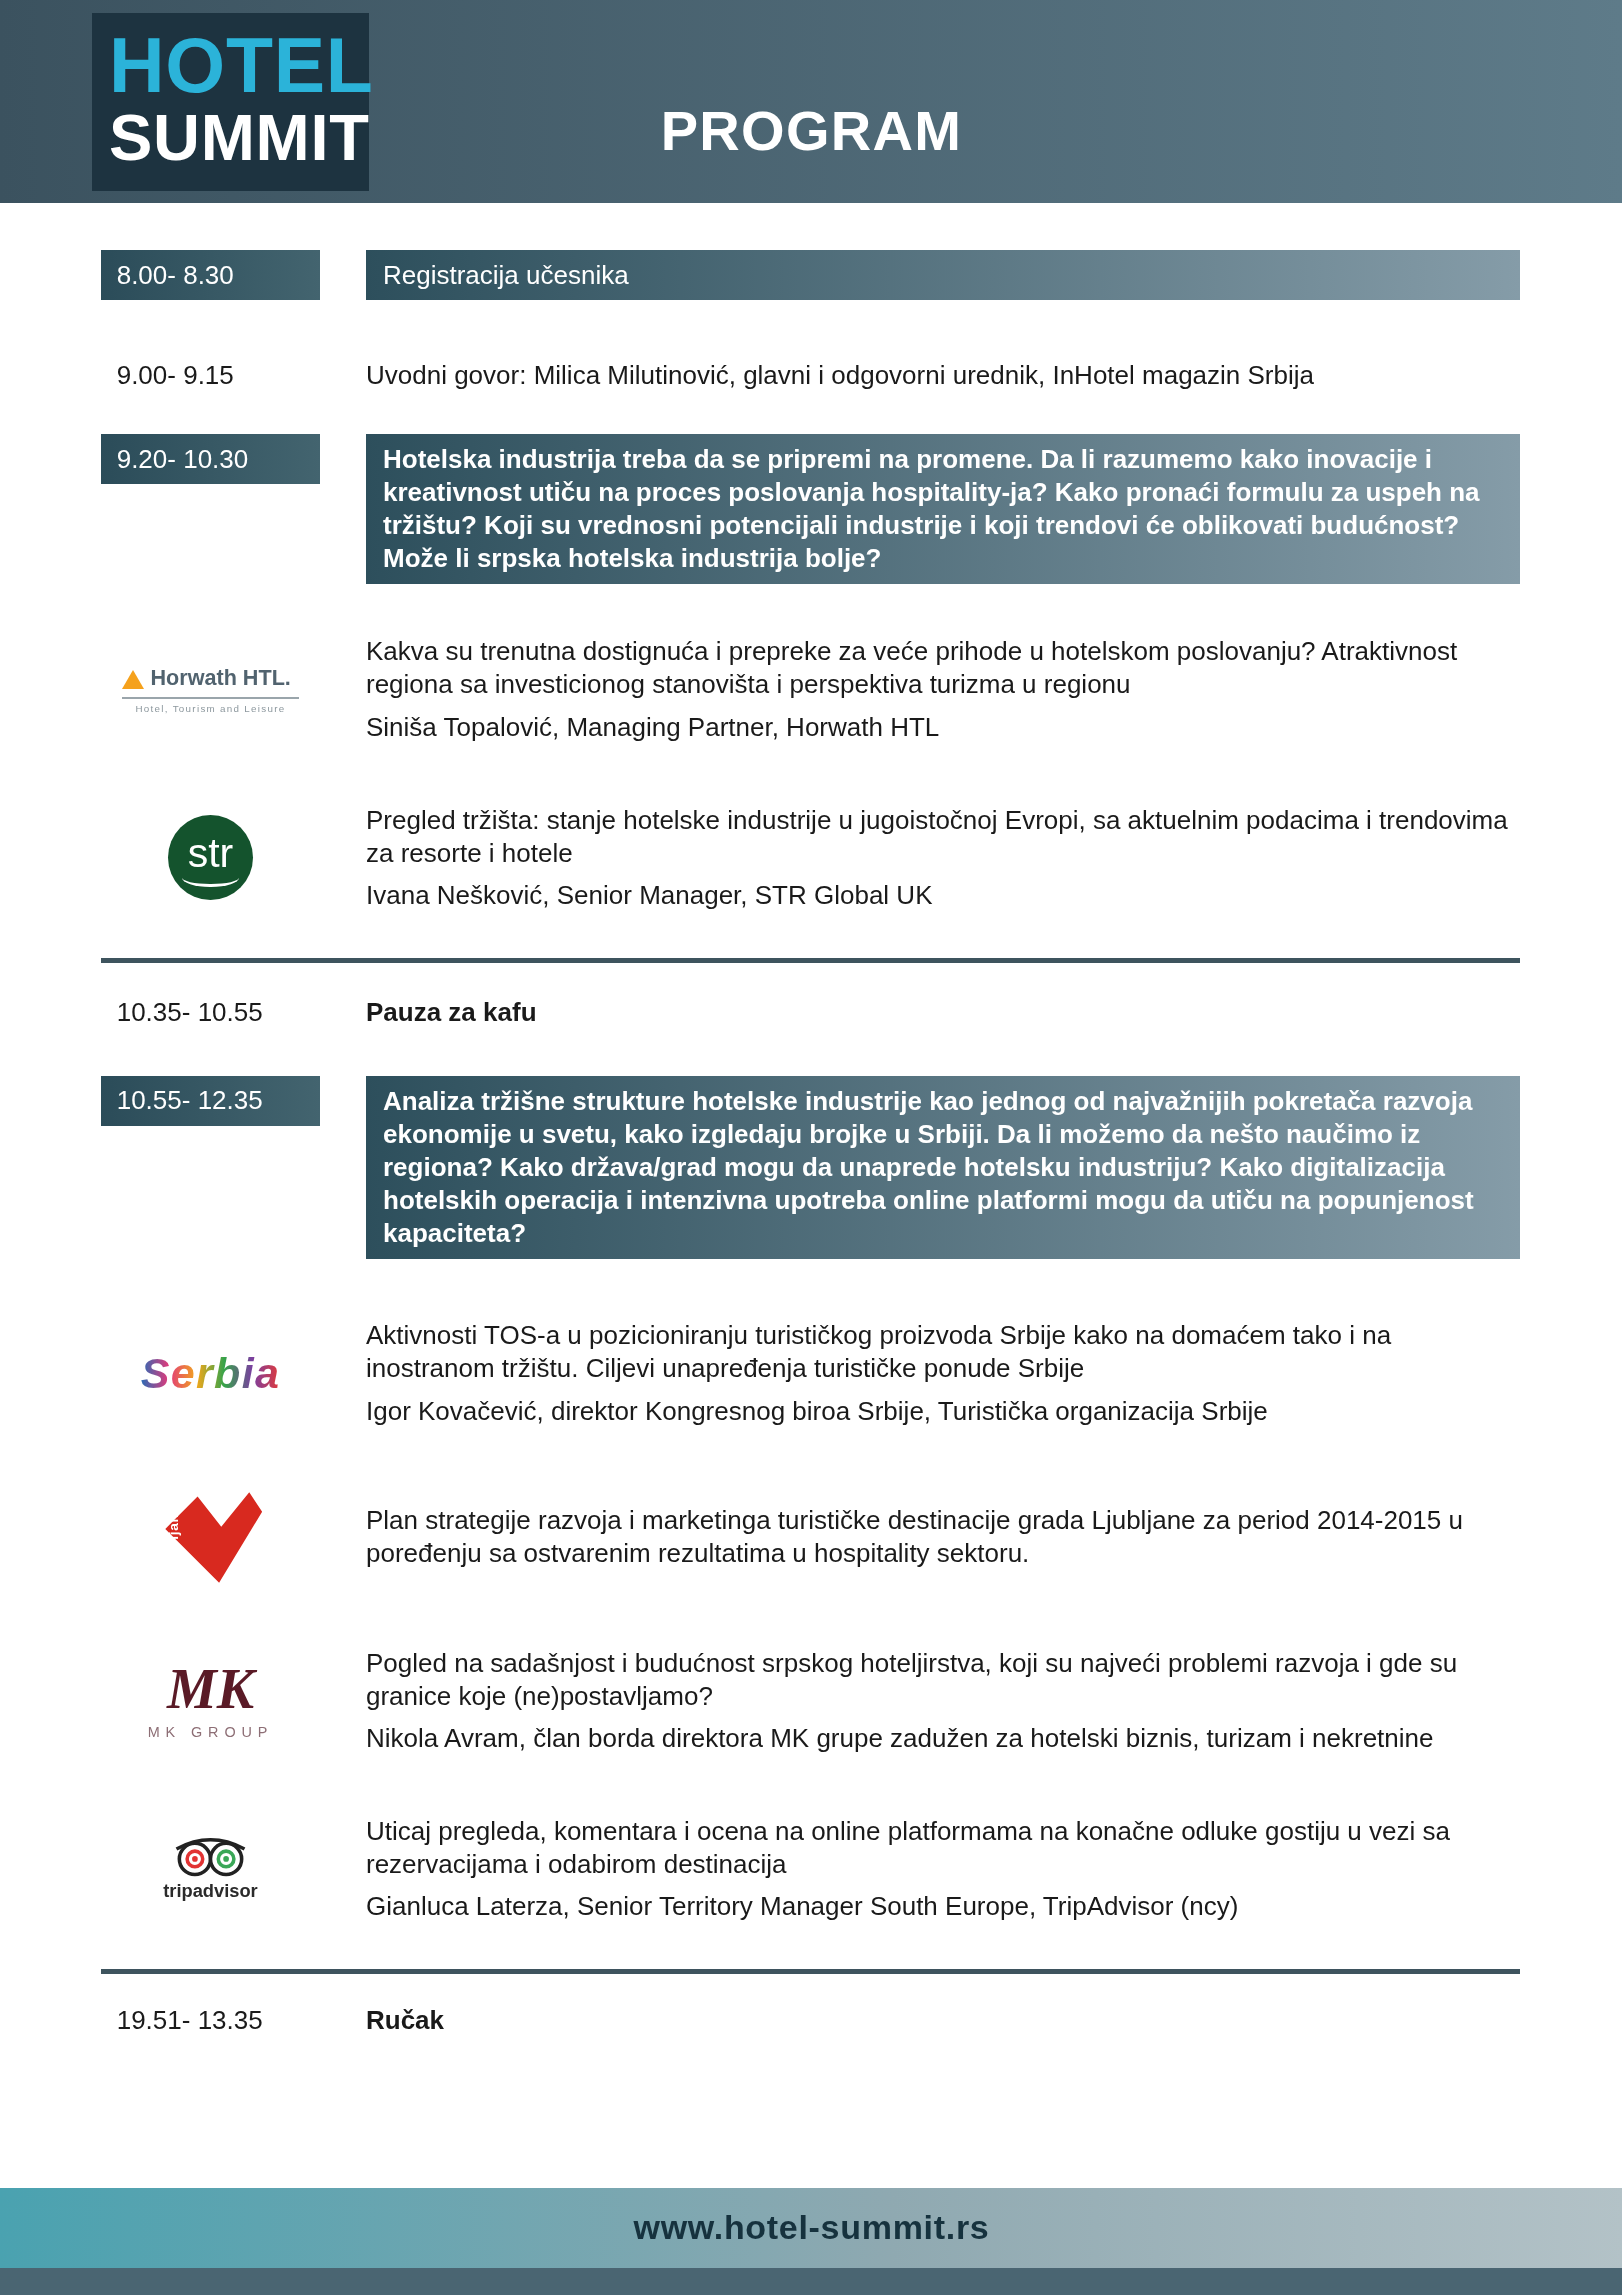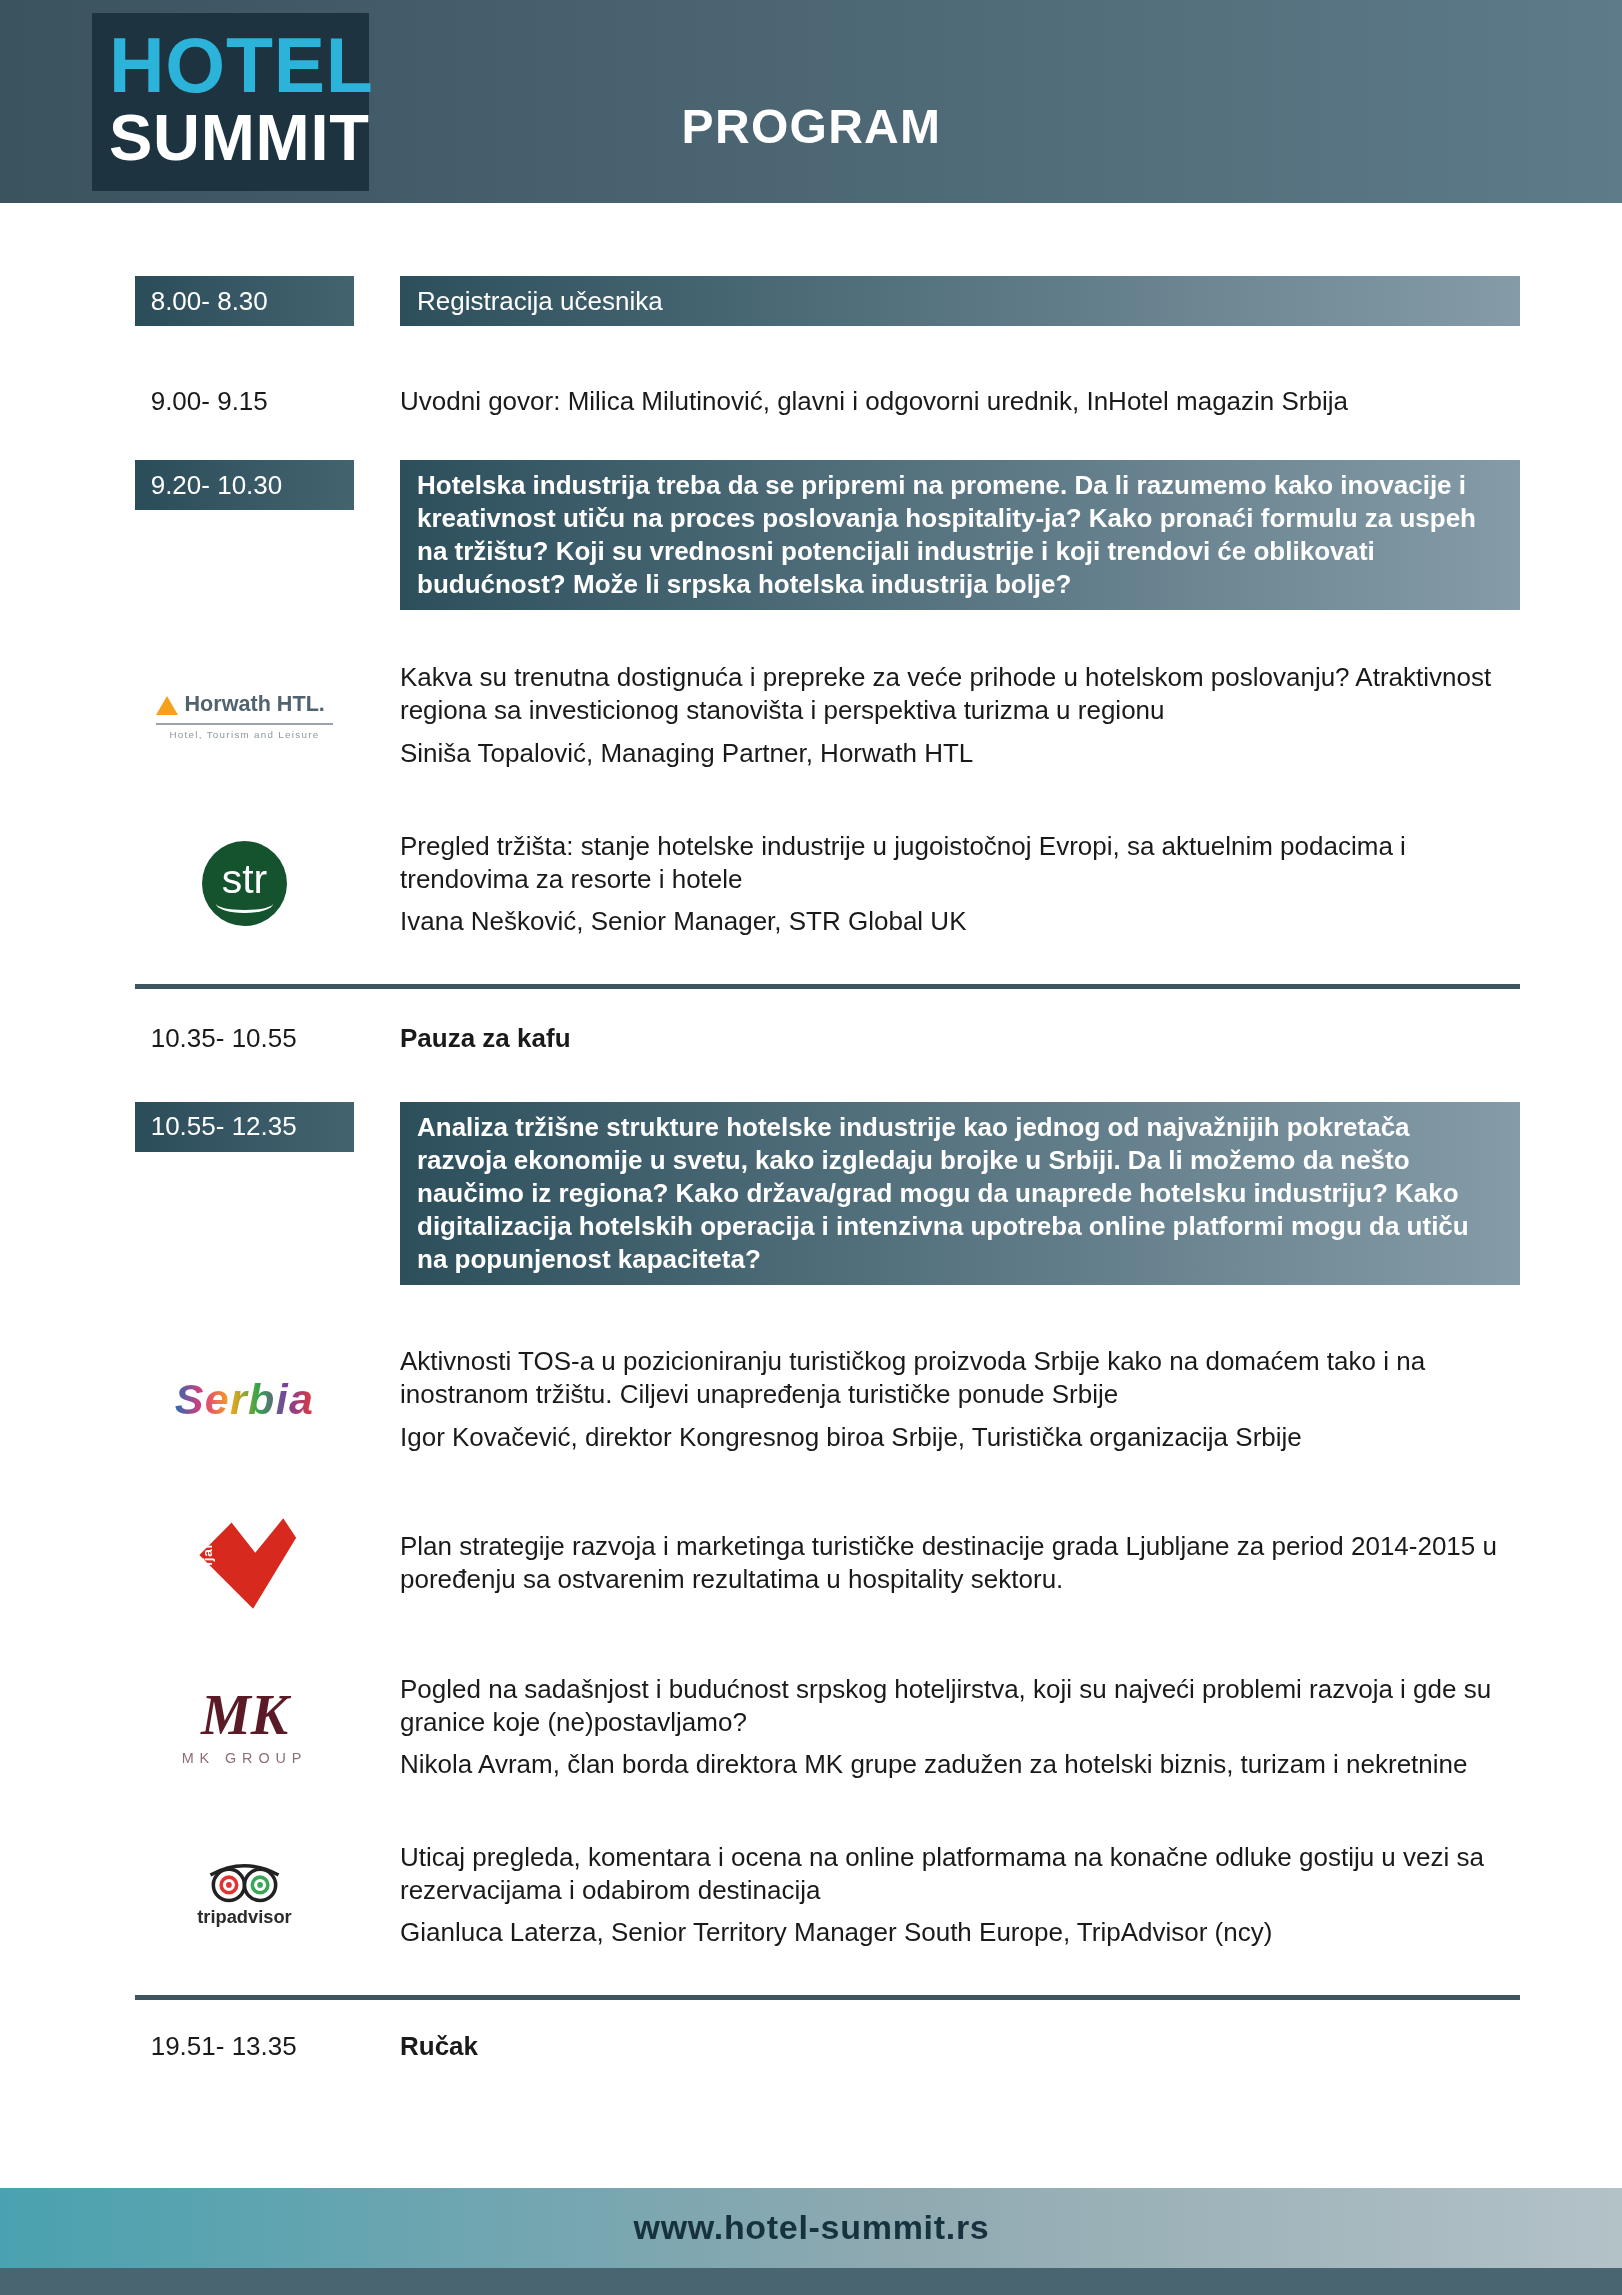--- a/index.html
+++ b/index.html
@@ -5,24 +5,24 @@
   * { margin:0; padding:0; box-sizing:border-box; }
   html,body { background:#ffffff; }
   body { width:1623px; font-family:"Liberation Sans", sans-serif; color:#1a1a1a; }
   .page { width:1623px; height:2295px; display:flex; flex-direction:column; overflow:hidden; background:#fff; position:relative; }
 
   
   header { height:203px; flex-shrink:0; background:linear-gradient(90deg,#3b525f 0%, #51697-7 50%, #5e7b89 100%); background:linear-gradient(90deg,#3b525f 0%, #5e7b89 100%); position:relative; }
   .logo-box { position:absolute; left:92px; top:13px; width:277px; height:178px; background:#1d3340; padding:14.4px 0 0 17px; }
   .logo-top { color:#2bb3d9; font-weight:bold; font-size:77px; line-height:1.0; letter-spacing:0.7px; }
   .logo-bottom { color:#ffffff; font-weight:bold; font-size:65px; line-height:1.04; letter-spacing:0.7px; }
-  .page-title { position:absolute; left:0; right:0; top:103px; text-align:center; color:#ffffff; font-size:48px; font-weight:bold; letter-spacing:1.3px; line-height:1; }
-
-  
-  main { flex:1 1 auto; padding-top:73px;margin-left:34px; }
+  .page-title { position:absolute; left:0; right:0; top:103px; text-align:center; color:#ffffff; font-size:56px; font-weight:bold; letter-spacing:1.3px; line-height:1; }
+
+  
+  main { flex:1 1 auto; padding-top:47px; }
   .row { display:flex; align-items:flex-start; padding:0 103px 0 101px; }
   .time-col { width:219px; flex-shrink:0; margin-right:46px; }
   .content-col { flex:1 1 auto; min-width:0; }
 
   .time-bar { background:linear-gradient(90deg,#2b4c59,#43646f); color:#fff; font-size:26px; height:50px; display:flex; align-items:center; padding-left:15.7px; }
   .content-bar { background:linear-gradient(90deg,#2d4f5c 0%, #859ca8 100%); color:#fff; font-size:26px; min-height:50px; display:flex; align-items:center; padding-left:17px; padding-right:13px; }
   .content-block { background:linear-gradient(90deg,#2d4f5c 0%, #859ca8 100%); color:#fff; font-size:26px; font-weight:bold; line-height:33px; padding:9.2px 18.3px 9.2px 17px; }
 
   .time-plain { font-size:26px; padding-left:15.7px; line-height:33px; color:#1a1a1a; }
   .content-plain { font-size:26px; line-height:33px; color:#1a1a1a; }

